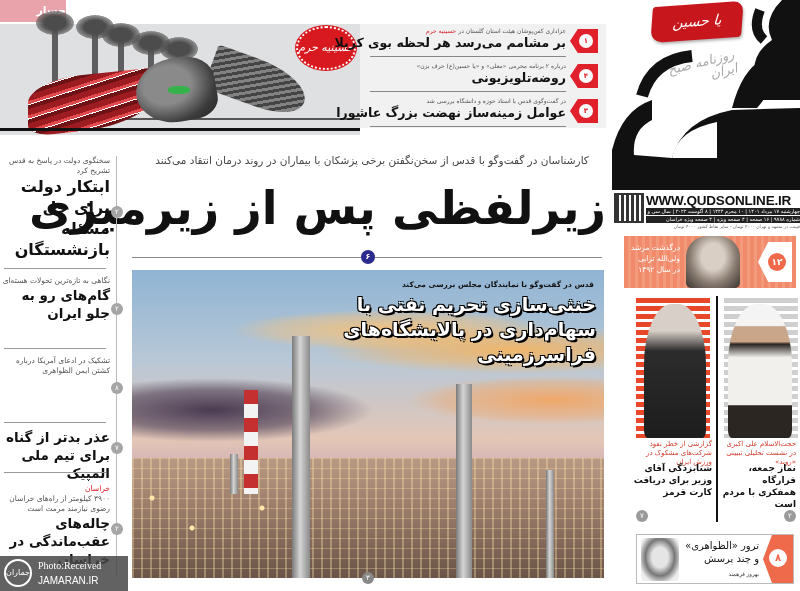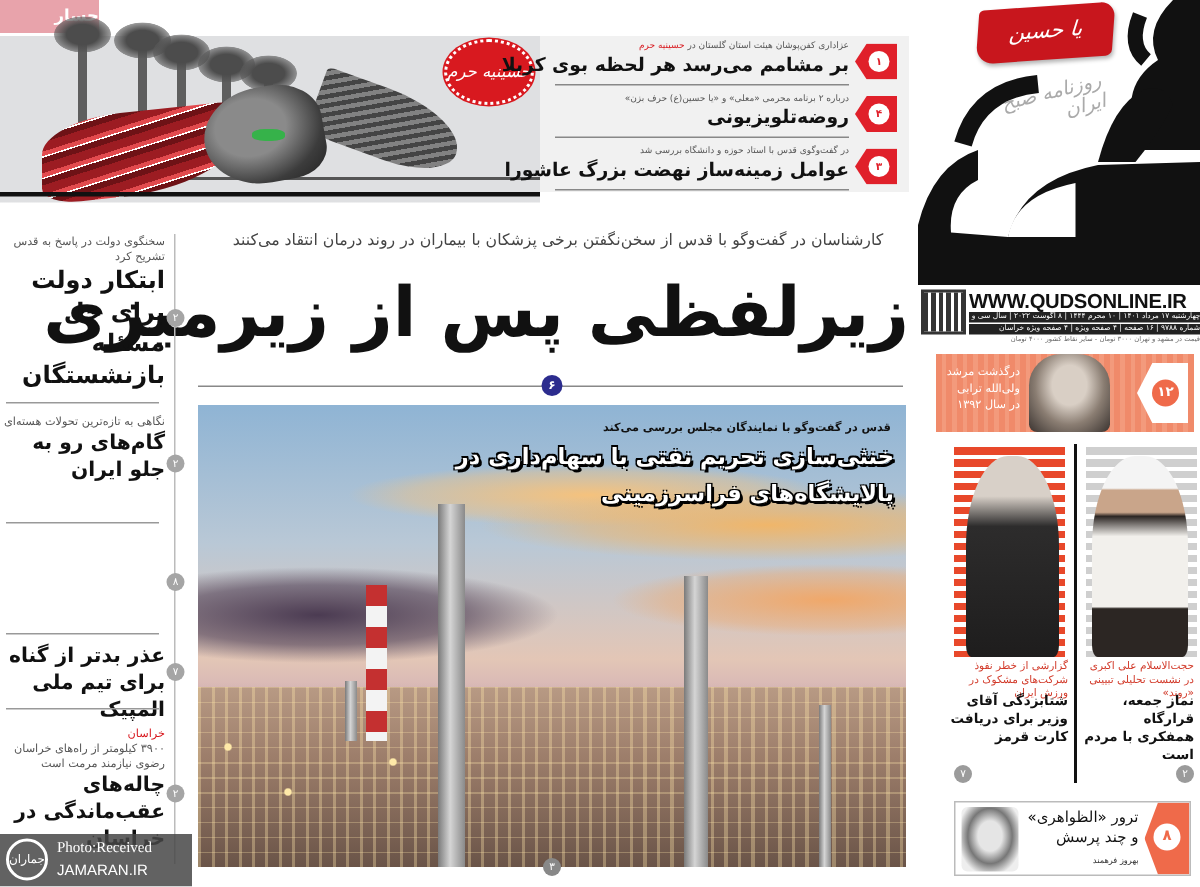--- a/index.html
+++ b/index.html
@@ -87,21 +87,21 @@
  background:
   radial-gradient(circle at 20px 40px,#ffe9a8 0 2px,transparent 3px),
   radial-gradient(circle at 60px 70px,#ffe9a8 0 2px,transparent 3px),
   radial-gradient(circle at 130px 50px,#ffe9a8 0 2px,transparent 3px),
   repeating-linear-gradient(90deg,rgba(255,230,170,.35) 0 2px,transparent 2px 9px),
   repeating-linear-gradient(180deg,rgba(255,230,170,.3) 0 1px,transparent 1px 10px),
   linear-gradient(180deg,#b89a84 0,#9c7d6a 40%,#6a5448 100%)}
 .stack{position:absolute;background:linear-gradient(90deg,#7a7a7a,#d5d5d5 45%,#8a8a8a)}
 #stack-red{position:absolute;left:112px;top:120px;width:14px;height:104px;background:repeating-linear-gradient(180deg,#c43030 0 14px,#f3f3f3 14px 28px)}
 #ph-kicker{position:absolute;right:10px;top:10px;font-size:7.5px;font-weight:bold;color:#111;direction:rtl;white-space:nowrap}
-#ph-title{position:absolute;right:8px;top:22px;width:300px;font-size:15px;line-height:25px;font-weight:bold;color:#fff;direction:rtl;text-align:right;text-shadow:2px 2px 0 #000,-1px -1px 0 #000,1px -1px 0 #000,-1px 1px 0 #000}
+#ph-title{position:absolute;right:8px;top:22px;width:300px;font-size:19px;line-height:25px;font-weight:bold;color:#fff;direction:rtl;text-align:right;text-shadow:2px 2px 0 #000,-1px -1px 0 #000,1px -1px 0 #000,-1px 1px 0 #000}
 #ph-page{position:absolute;left:362px;top:572px;width:12px;height:12px;border-radius:50%;background:#888;color:#fff;font-size:7px;line-height:12px;text-align:center}
 #left-vrule{position:absolute;left:116px;top:156px;width:1px;height:420px;background:#bbb}
 .lc-item{position:absolute;left:2px;width:108px;direction:rtl;text-align:right}
 .lc-kicker{font-size:7.5px;line-height:10px;color:#555}
 .lc-kicker.red{color:#d8191f}
 .lc-title{font-size:13.5px;line-height:18px;font-weight:bold;color:#111;margin-top:0}
 .lc-title.big{font-size:16px;line-height:21px}
 .lc-rule{position:absolute;left:4px;width:102px;height:1px;background:#999}
 .lc-page{position:absolute;left:111px;width:12px;height:12px;border-radius:50%;background:#a5a5a5;color:#fff;font-size:7px;line-height:12px;text-align:center}
 
@@ -241,20 +241,21 @@
 <div class="lc-rule" style="top:268px"></div>
 
 <div class="lc-item" style="top:276px">
   <div class="lc-kicker">نگاهی به تازه‌ترین تحولات هسته‌ای</div>
   <div class="lc-title">گام‌های رو به جلو ایران</div>
 </div>
 <div class="lc-page" style="top:303px">۲</div>
 <div class="lc-rule" style="top:348px"></div>
 
 <div class="lc-item" style="top:356px">
+  <div class="lc-kicker">تشکیک در ادعای آمریکا درباره کشتن ایمن الظواهری</div>
 </div>
 <div class="lc-page" style="top:382px">۸</div>
 <div class="lc-rule" style="top:422px"></div>
 
 <div class="lc-item" style="top:428px">
   <div class="lc-title">عذر بدتر از گناه برای تیم ملی المپیک</div>
 </div>
 <div class="lc-page" style="top:442px">۷</div>
 <div class="lc-rule" style="top:472px"></div>
 

